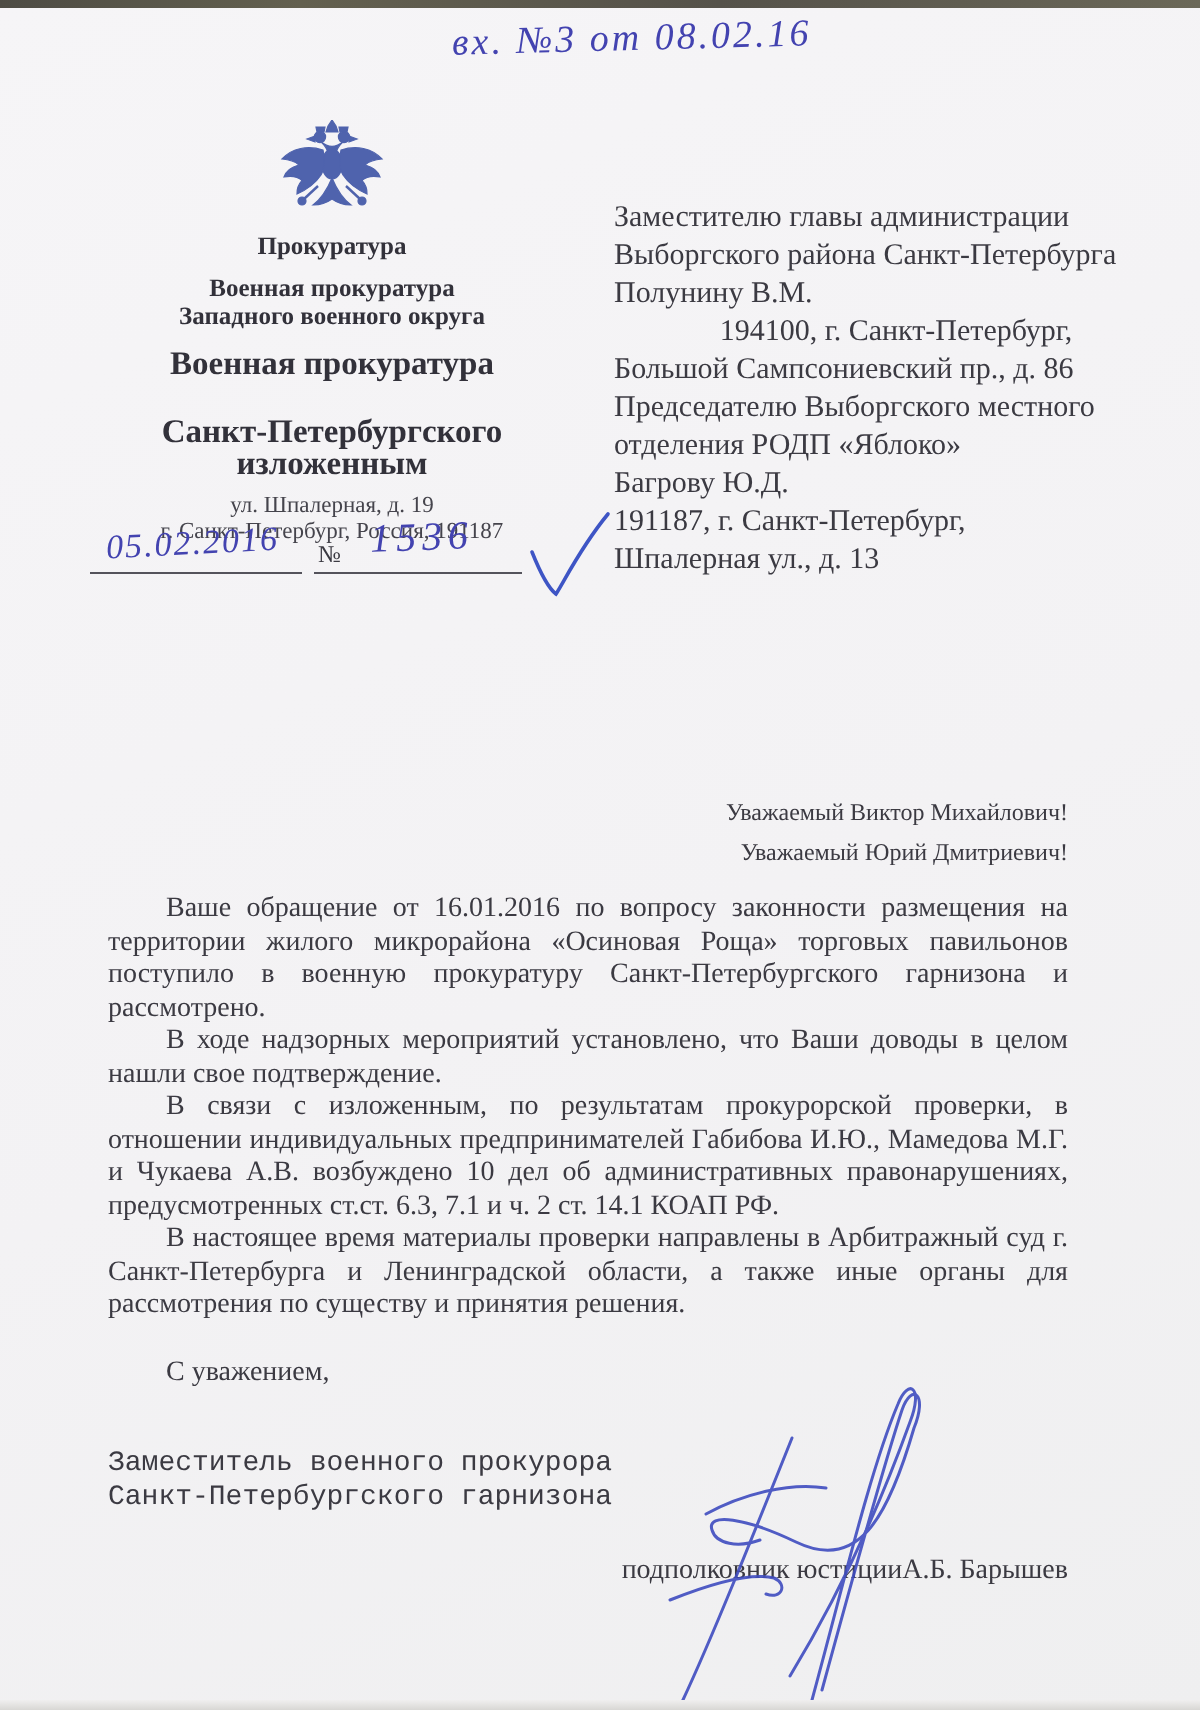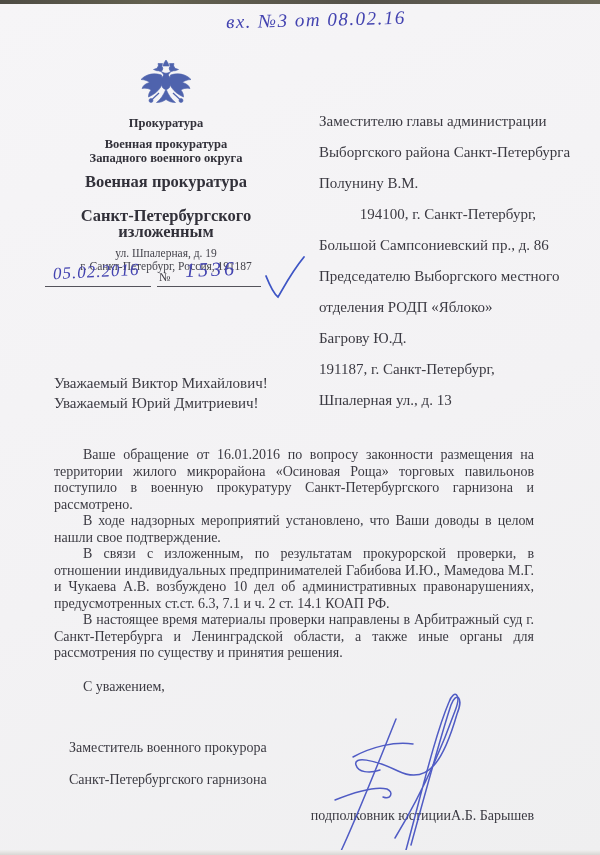--- a/index.html
+++ b/index.html
@@ -25,31 +25,31 @@
   .reg .date{position:absolute;left:8px;top:1px;font-size:17px;letter-spacing:1px;
     transform:rotate(-3deg);white-space:nowrap;}
   .reg .no{position:absolute;left:114px;top:9px;font-size:12px;color:#3b3a42;}
   .reg .num{position:absolute;left:140px;top:-3px;font-size:20px;letter-spacing:3px;
     transform:rotate(-2deg);white-space:nowrap;}
   .reg .ul1{position:absolute;left:0;top:25px;width:106px;border-top:1.2px solid #54535b;}
   .reg .ul2{position:absolute;left:112px;top:25px;width:104px;border-top:1.2px solid #54535b;}
   .check-svg{position:absolute;left:258px;top:250px;}
   .recipients{position:absolute;left:307px;top:100px;width:282px;font-size:15px;
     line-height:19px;color:#3b3a42;}
-  .recipients p{margin:12px;}
+  .recipients p{margin:0;}
   .mt16{margin-top:16px;} .mt17{margin-top:17px;text-align:center;} .mt26{margin-top:26px;} .mt15{margin-top:15px;}
-  .salutation{position:absolute;left:54px;top:373px;width:480px;text-align:left;
-    font-size:15px;line-height:20px;}
+  .salutation{position:absolute;left:54px;top:396px;width:480px;text-align:right;
+    font-size:12px;line-height:20px;}
   .salutation p{margin:0;}
   .body-text{position:absolute;left:54px;top:447px;width:480px;font-size:14px;
     line-height:16.5px;text-align:justify;}
   .body-text p{margin:0;text-indent:29px;}
   .closing{position:absolute;left:83px;top:679px;font-size:14px;}
   .signoff{position:absolute;left:54px;top:724px;width:480px;font-size:14px;line-height:17px;}
-  .signoff p{margin:15px;}
+  .signoff p{margin:0;font-family:Liberation Mono, monospace;}
   .rank-row{display:flex;justify-content:flex-end;margin-top:19px;}
   .sig-svg{position:absolute;left:323px;top:683px;}
 </style>
 </head>
 <body>
 
 <div class="page">
   <div class="top-strip"></div>
 
   <div class="stamp-note hand">вх. №3 от 08.02.16</div>

